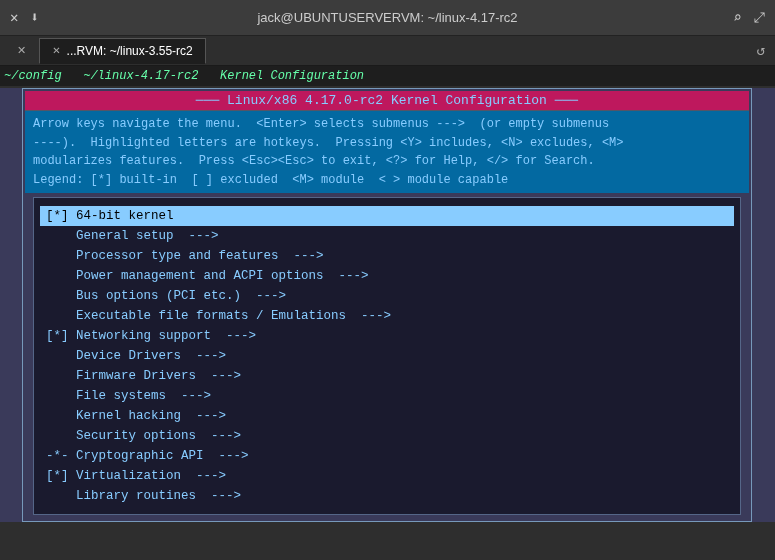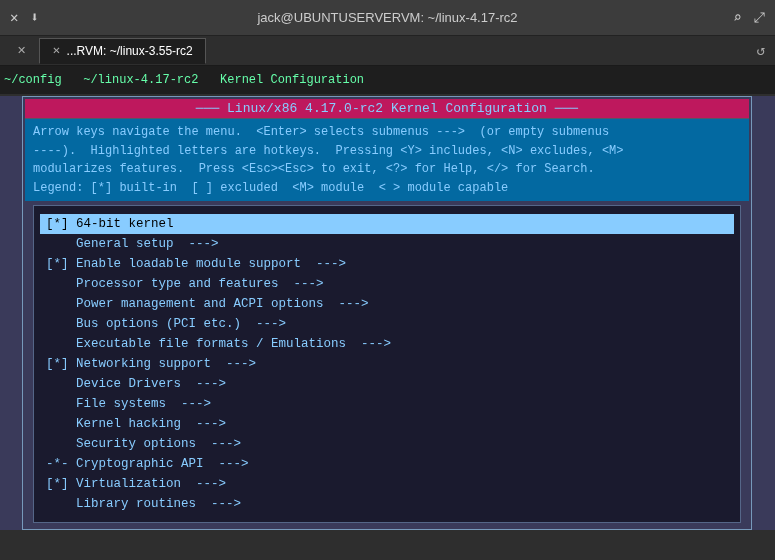--- a/index.html
+++ b/index.html
@@ -75,23 +75,24 @@
     }
     .tab-close {
       font-size: 10px;
       color: #aaa;
     }
 
     
     .terminal-area {
       background: #1e1e1e;
       padding: 2px 4px;
-      height: 28px;
-      display: flex;
-      align-items: center;
+      height: 20px;
+      display: flex;
+      align-items: center;
+      font-style: italic;
     }
     .terminal-prompt {
       color: #6fa;
       font-size: 12px;
     }
 
     
     .kernel-config-outer {
       margin: 0;
       background: #3a3a5a;
@@ -180,27 +181,27 @@
     <div class="kernel-config-help">
       <div>Arrow keys navigate the menu.&nbsp; &lt;Enter&gt; selects submenus ---&gt;&nbsp; (or empty submenus</div>
       <div>----).&nbsp; Highlighted letters are hotkeys.&nbsp; Pressing &lt;Y&gt; includes, &lt;N&gt; excludes, &lt;M&gt;</div>
       <div>modularizes features.&nbsp; Press &lt;Esc&gt;&lt;Esc&gt; to exit, &lt;?&gt; for Help, &lt;/&gt; for Search.</div>
       <div>Legend: [*] built-in&nbsp; [ ] excluded&nbsp; &lt;M&gt; module&nbsp; &lt; &gt; module capable</div>
     </div>
 
     <div class="menu-area">
       <div class="menu-item selected">[*] 64-bit kernel</div>
       <div class="menu-item">    General setup  ---&gt;</div>
-      <div class="menu-item">[*] Enable loadable module support  ---&gt;</div>
       <div class="menu-item">    Processor type and features  ---&gt;</div>
       <div class="menu-item">    Power management and ACPI options  ---&gt;</div>
       <div class="menu-item">    Bus options (PCI etc.)  ---&gt;</div>
       <div class="menu-item">    Executable file formats / Emulations  ---&gt;</div>
       <div class="menu-item">[*] Networking support  ---&gt;</div>
       <div class="menu-item">    Device Drivers  ---&gt;</div>
+      <div class="menu-item">    Firmware Drivers  ---&gt;</div>
       <div class="menu-item">    File systems  ---&gt;</div>
       <div class="menu-item">    Kernel hacking  ---&gt;</div>
       <div class="menu-item">    Security options  ---&gt;</div>
       <div class="menu-item">-*- Cryptographic API  ---&gt;</div>
       <div class="menu-item">[*] Virtualization  ---&gt;</div>
       <div class="menu-item">    Library routines  ---&gt;</div>
     </div>
 
   </div>
 </div>

